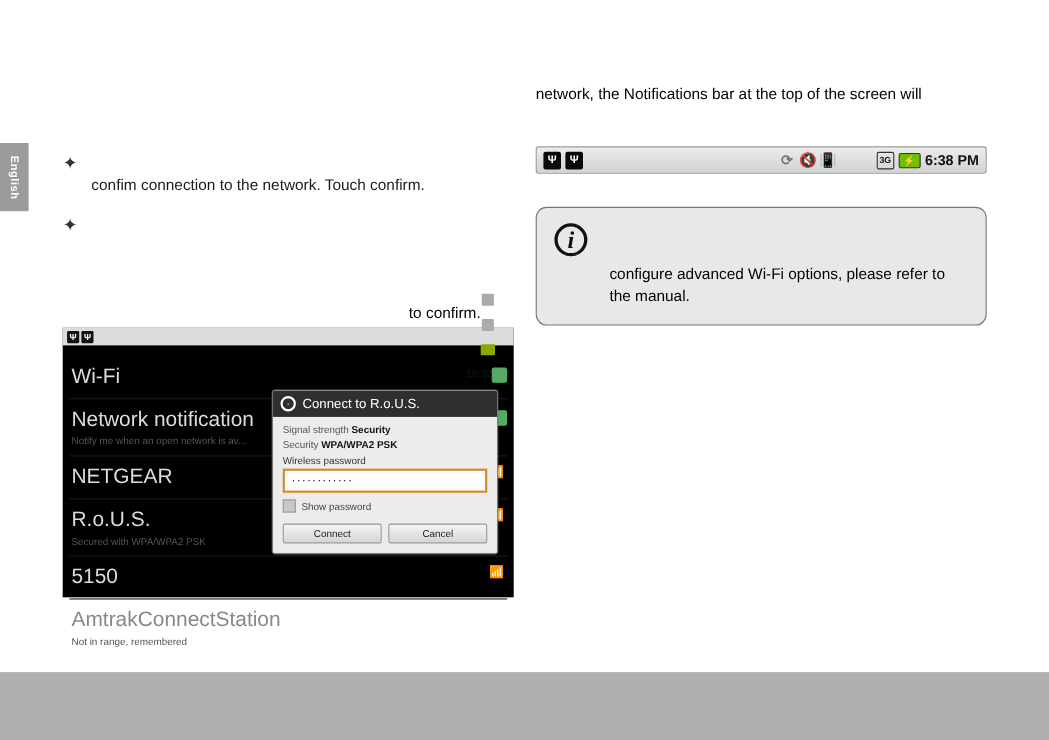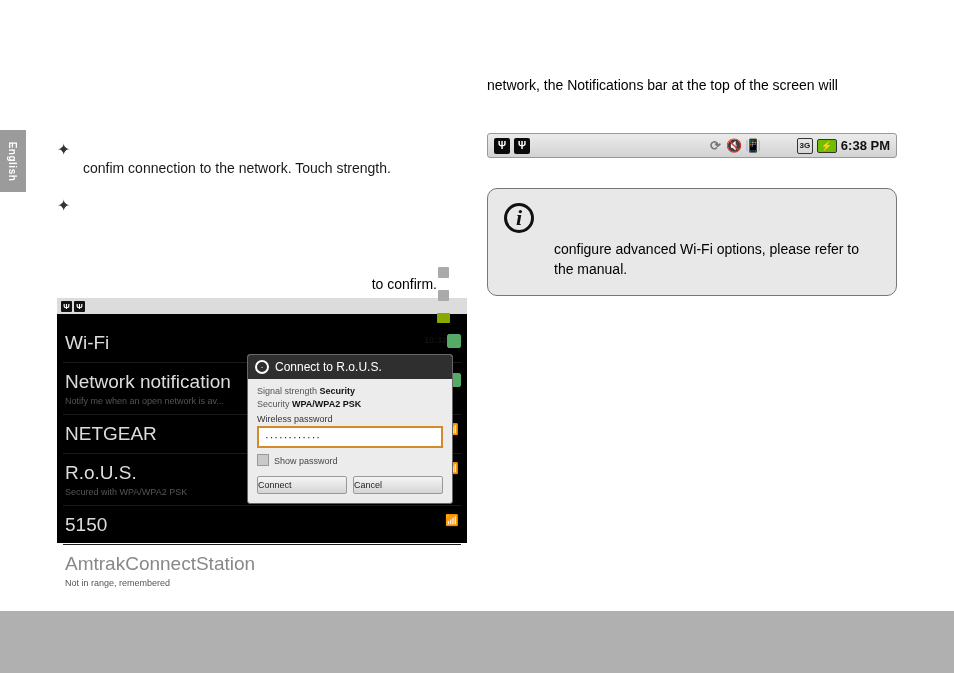--- a/index.html
+++ b/index.html
@@ -134,21 +134,21 @@
       width:100%; height:22px; border:2px solid #d28a2a; background:#fff;
       padding:0 6px; font-size:11px; letter-spacing:1px; color:#111;
       display:flex;align-items:center;
     }
     .ss-dlg-chkrow { display:flex; align-items:flex-end; gap:5px; margin-top:6px; font-size:9px; color:#444;}
     .ss-dlg-chkrow .box{width:12px;height:12px;background:#c9c9c9;border:1px solid #999;}
     .ss-dlg-btns { display:flex; gap:6px; padding:7px 9px 9px 9px; }
     .ss-dlg-btn {
       flex:1; height:18px; background:linear-gradient(#f5f5f5,#d5d5d5);
       border:1px solid #999; border-radius:2px; font-size:9px; color:#222;
-      display:flex;align-items:center;justify-content:flex-start;
+      display:flex;align-items:center;justify-content:center;
     }
     
     .col-right {
       position: absolute;
       left: 487px;
       top: 75px;
       width: 410px;
     }
     .rt-text { line-height: 20px; margin-bottom: 38px; }
     .statusbar {
@@ -215,21 +215,21 @@
 </head>
 <body>
 
 <div class="side-tab">
   <span>English</span>
 </div>
 
 <div class="col-left">
   <div class="bullet-row">
     <div class="bullet">✦</div>
-    <div class="bullet-text">confim connection to the network. Touch strength.</div>
+    <div class="bullet-text">confim connection to the network. Touch confirm.</div>
   </div>
   <div class="bullet-row" style="margin-bottom:0">
     <div class="bullet">✦</div>
     <div class="bullet-text"></div>
   </div>
   <div class="confirm-tail">to confirm.</div>
 
   <div class="screenshot">
     <div class="ss-statusbar">
       <div class="ss-status-left">

